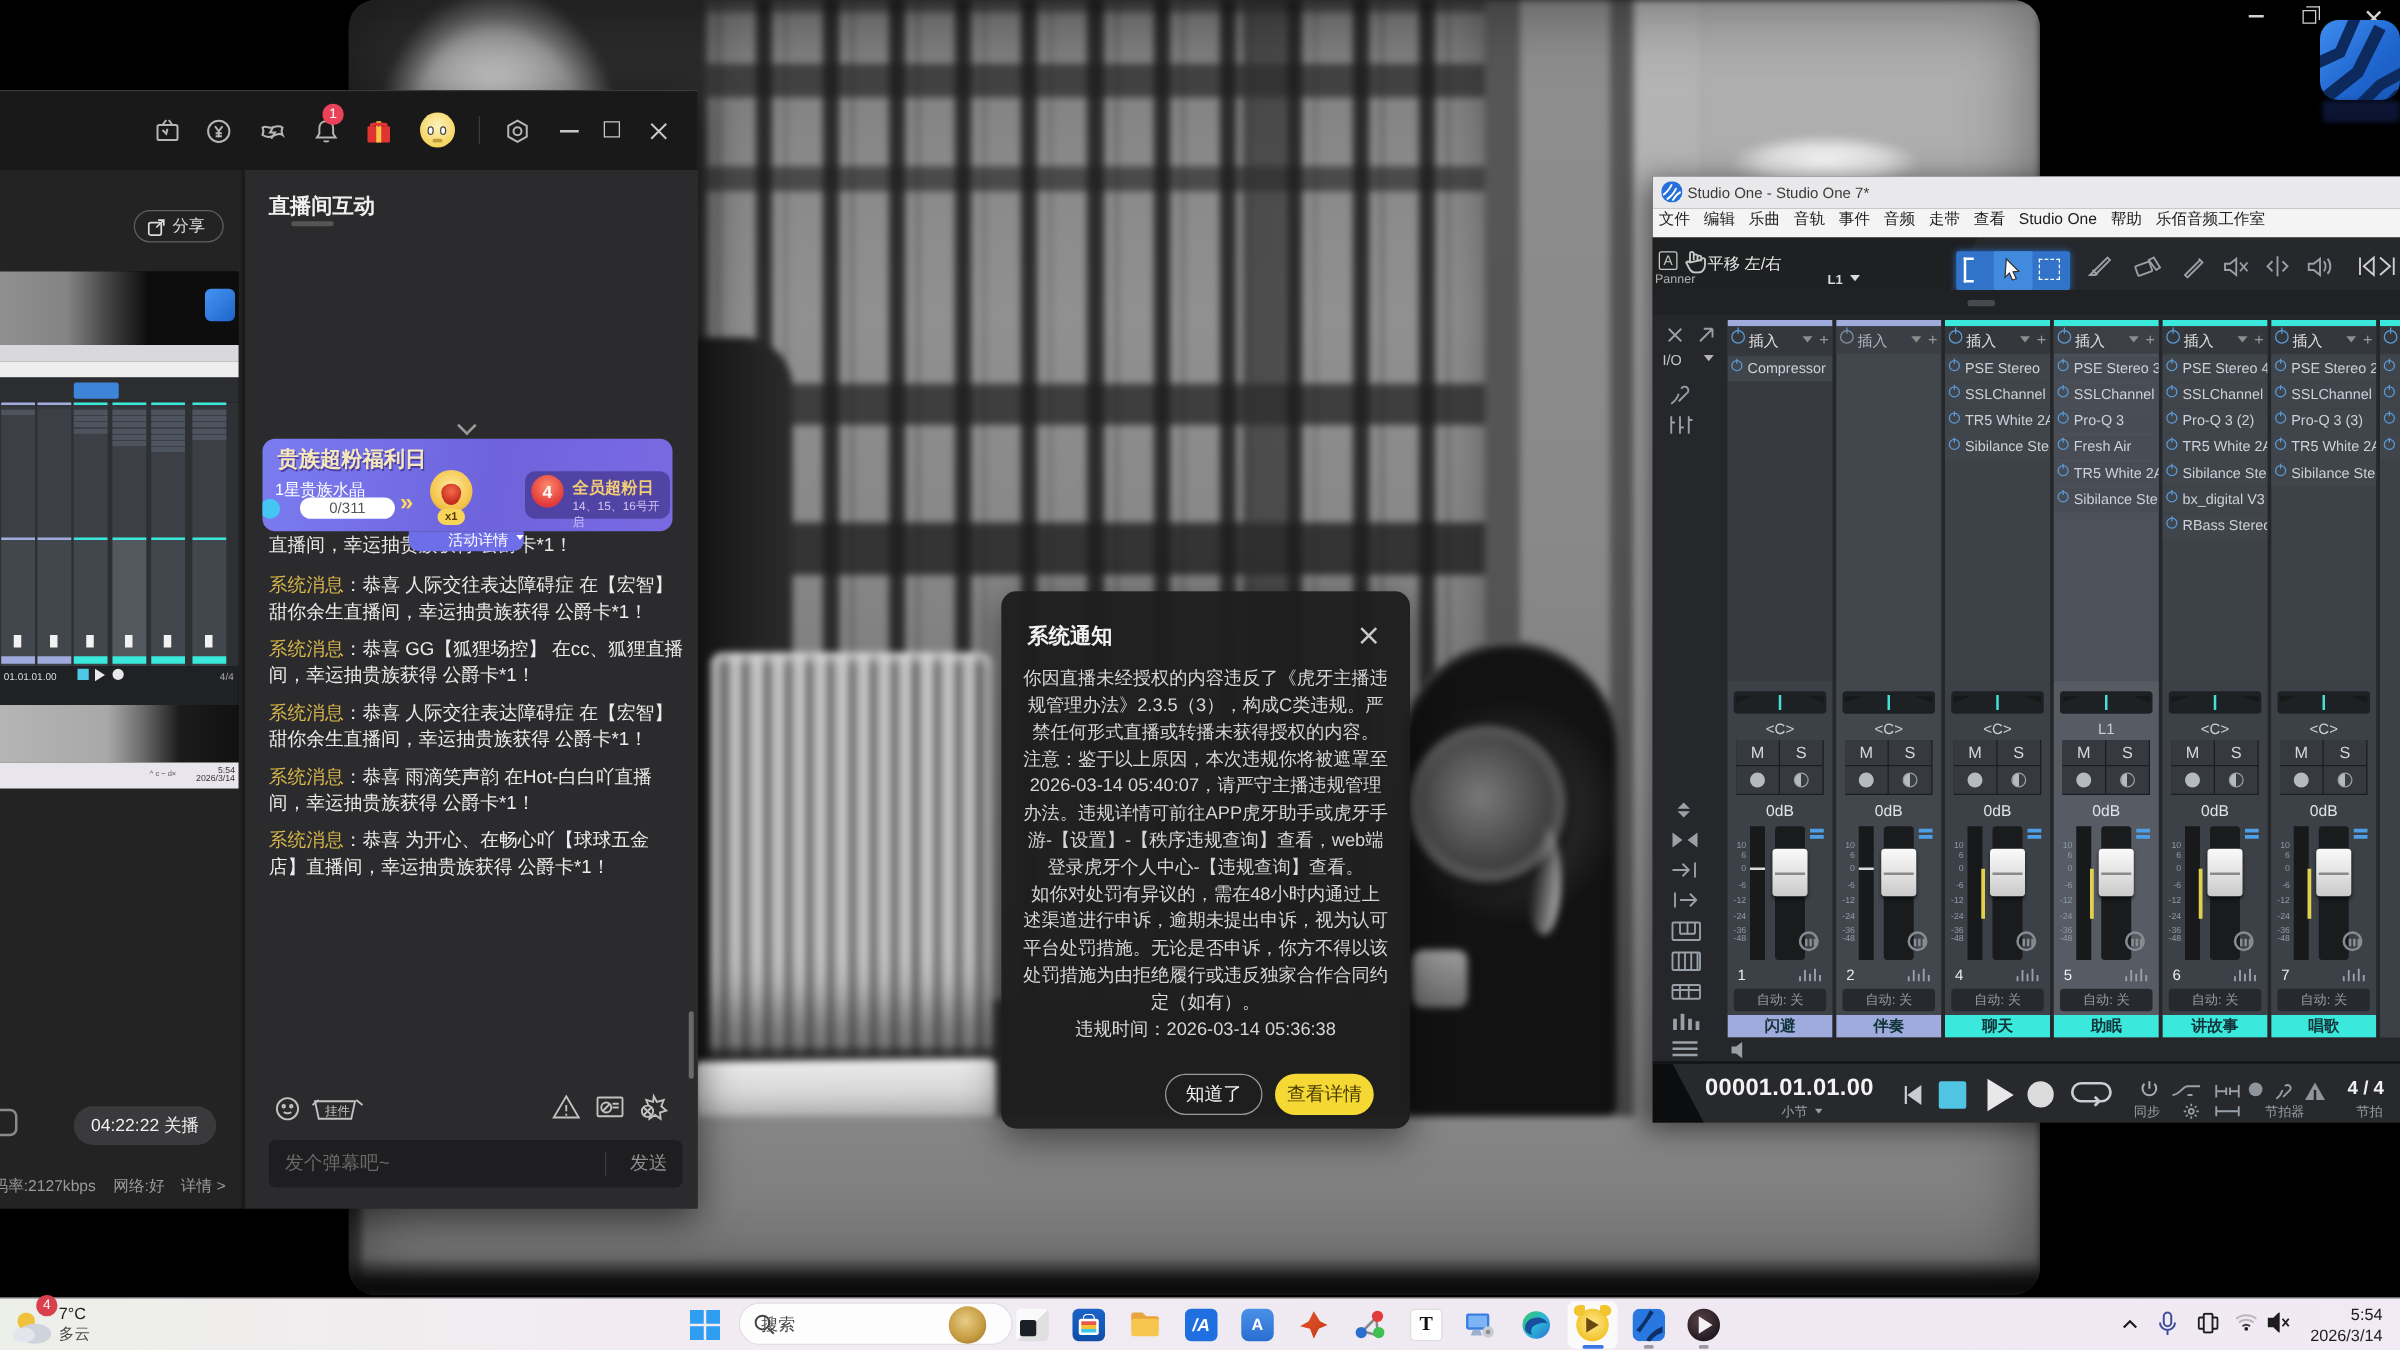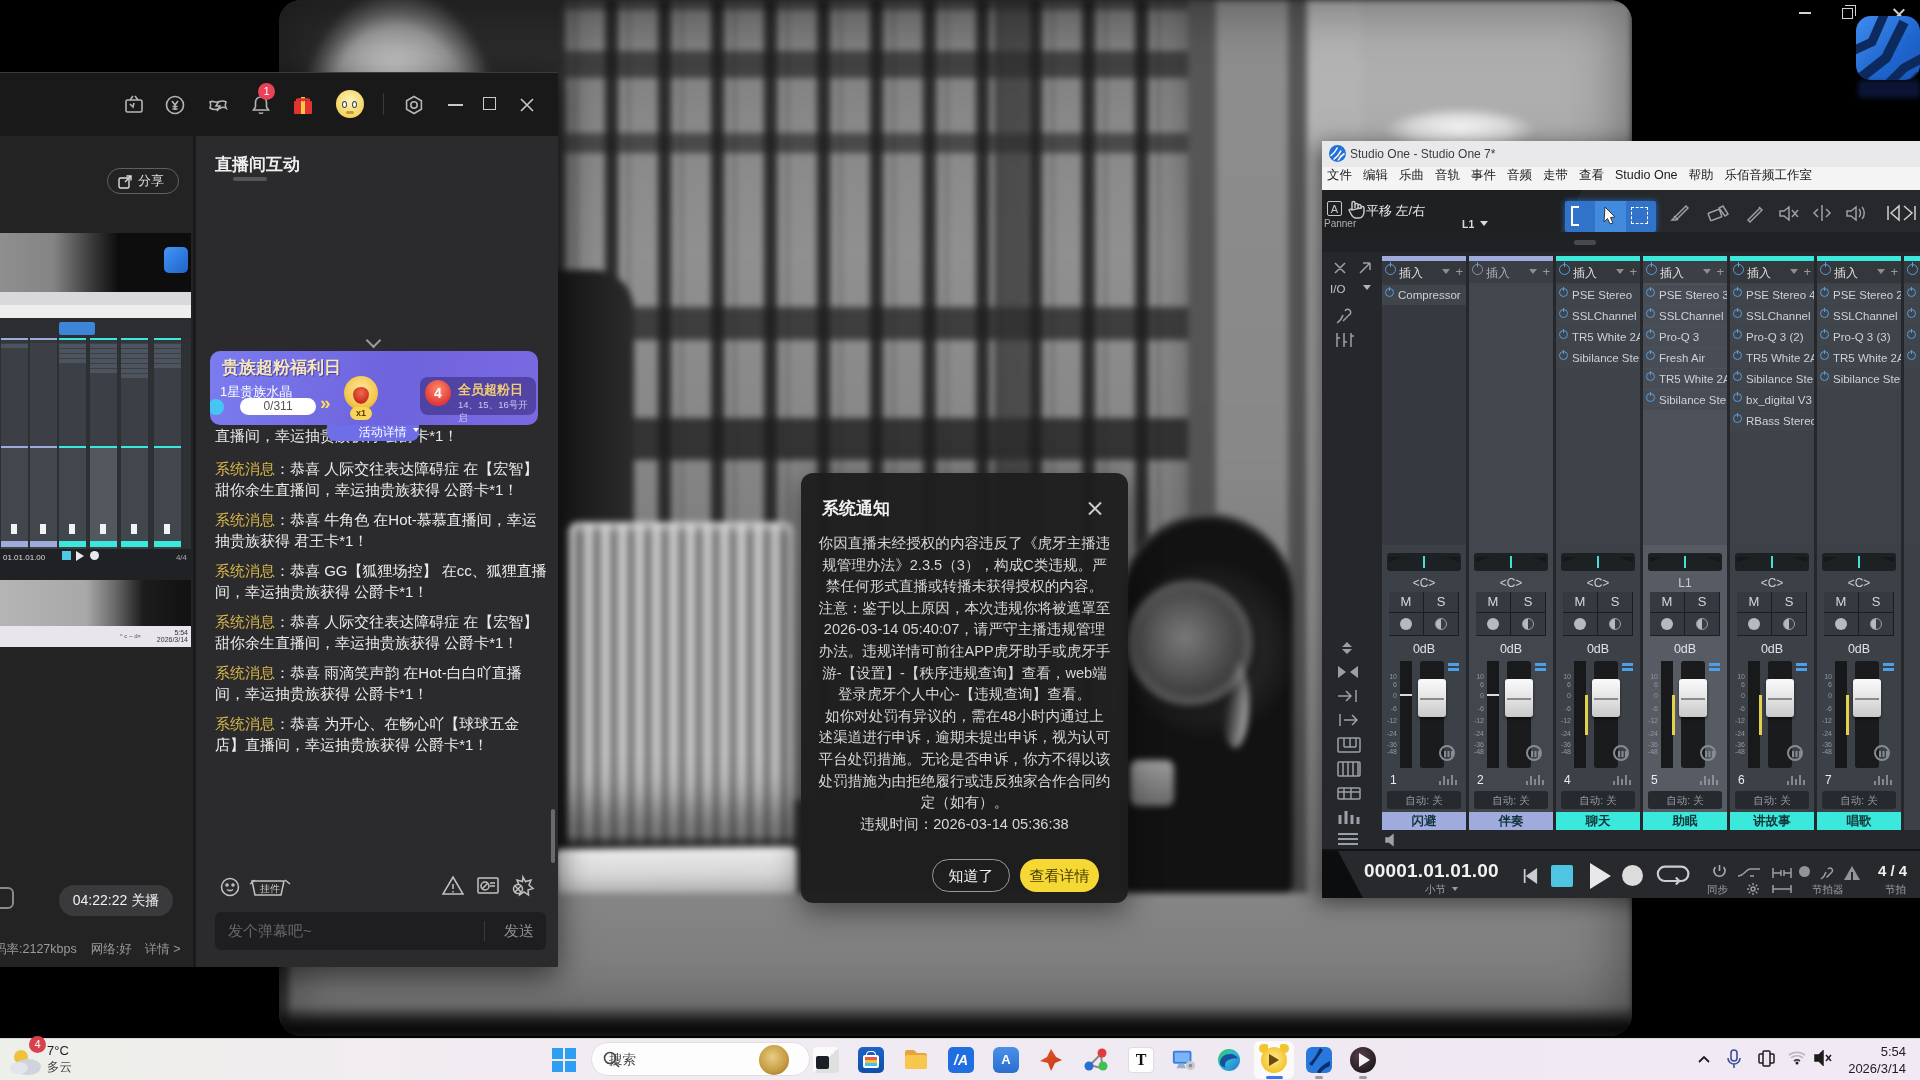--- a/index.html
+++ b/index.html
@@ -31,21 +31,21 @@
 #movie .dband{left:0;top:1006px;width:1353px;height:30px;background:linear-gradient(180deg,rgba(10,10,10,0),#141414 60%,#0b0b0b)}
 #movie .vig{left:0;top:0;width:1353px;height:1036px;border-radius:22px;box-shadow:inset 0 0 55px 8px rgba(0,0,0,.38)}
 
 #huya{left:0;top:72px;width:558px;height:894px;background:#232323;box-shadow:0 10px 30px rgba(0,0,0,.6);border-right:1px solid #3a3a3a;border-top:1px solid #3a3a3a}
 #huya .tb{left:0;top:0;width:558px;height:63px;background:#191919}
 #huya .ticon{position:absolute;top:21px;width:22px;height:22px;fill:none;stroke:#b5b5b5;stroke-width:1.6}
 #huya .lp{left:0;top:63px;width:193px;height:831px;background:#232323}
 #huya .cp{left:196px;top:63px;width:362px;height:831px;background:#2b2b2d}
 #huya .vdiv{left:193px;top:63px;width:3px;height:831px;background:#1b1b1b}
 #share{left:107px;top:95px;width:72px;height:26px;border:1px solid #606060;border-radius:14px;color:#dedede;font-size:13px;line-height:24px;text-align:center}
-#prev{left:0;top:160px;width:191px;height:414px;background:#101010;overflow:hidden}
+#prev{left:0;top:144px;width:191px;height:414px;background:#101010;overflow:hidden}
 #clockpill{left:59px;top:812px;width:114px;height:31px;background:#3a3a3c;border-radius:16px;color:#f0f0f0;font-size:14px;text-align:center;line-height:31px}
 #lgear{left:-8px;top:814px;width:22px;height:22px;border:2px solid #8a8a8a;border-radius:6px}
 #status{left:0;top:868px;width:193px;color:#9a9a9a;font-size:12.5px;white-space:nowrap}
 
 #ctitle{left:215px;top:80px;color:#f0f0f0;font-size:17px;font-weight:bold}
 #cunder{left:233px;top:104px;width:34px;height:4px;background:#555;border-radius:2px}
 #tabbar{left:217px;top:121px;width:330px;height:34px;background:#303033;border-radius:17px;border:1px solid #3a3a3d}
 #tabbar span{position:absolute;top:8px;width:82px;text-align:center;font-size:14px;color:#8f8f8f}
 #tabsel{position:absolute;left:237px;top:4px;width:84px;height:25px;background:#404045;border-radius:13px}
 #chev{left:368px;top:262px;width:11px;height:11px;border-right:2px solid #9a9a9a;border-bottom:2px solid #9a9a9a;transform:rotate(45deg)}
@@ -338,21 +338,20 @@
     <div class="x1">x1</div>
     <div class="card">
         <div class="r4">4</div>
         <div class="g1">全员超粉日</div>
         <div class="g2">14、15、16号开启</div>
       </div>
   </div>
   <div class="ab" id="acttab">活动详情 <i class="tri" style="border-width:3.5px;border-top-width:4.5px;border-top-color:#fff;margin-bottom:2px"></i></div>
   <div class="ab" id="msgs">
     <div class="m"><span class="s">系统消息</span>：恭喜 人际交往表达障碍症 在【宏智】甜你余生直播间，幸运抽贵族获得 公爵卡*1！</div>
-    <div class="m"><span class="s">系统消息</span>：恭喜 牛角色 在Hot-慕慕直播间，幸运抽贵族获得 君王卡*1！</div>
     <div class="m"><span class="s">系统消息</span>：恭喜 GG【狐狸场控】 在cc、狐狸直播间，幸运抽贵族获得 公爵卡*1！</div>
     <div class="m"><span class="s">系统消息</span>：恭喜 人际交往表达障碍症 在【宏智】甜你余生直播间，幸运抽贵族获得 公爵卡*1！</div>
     <div class="m"><span class="s">系统消息</span>：恭喜 雨滴笑声韵 在Hot-白白吖直播间，幸运抽贵族获得 公爵卡*1！</div>
     <div class="m"><span class="s">系统消息</span>：恭喜 为开心、在畅心吖【球球五金店】直播间，幸运抽贵族获得 公爵卡*1！</div>
   </div>
   <div class="ab" id="sbar"></div>
   <svg class="cico" style="left:219px;top:803px" width="22" height="22" viewBox="0 0 22 22">
       <circle cx="11" cy="11" r="8.5"></circle>
       <circle cx="8" cy="9" r="1"></circle>
       <circle cx="14" cy="9" r="1"></circle>

